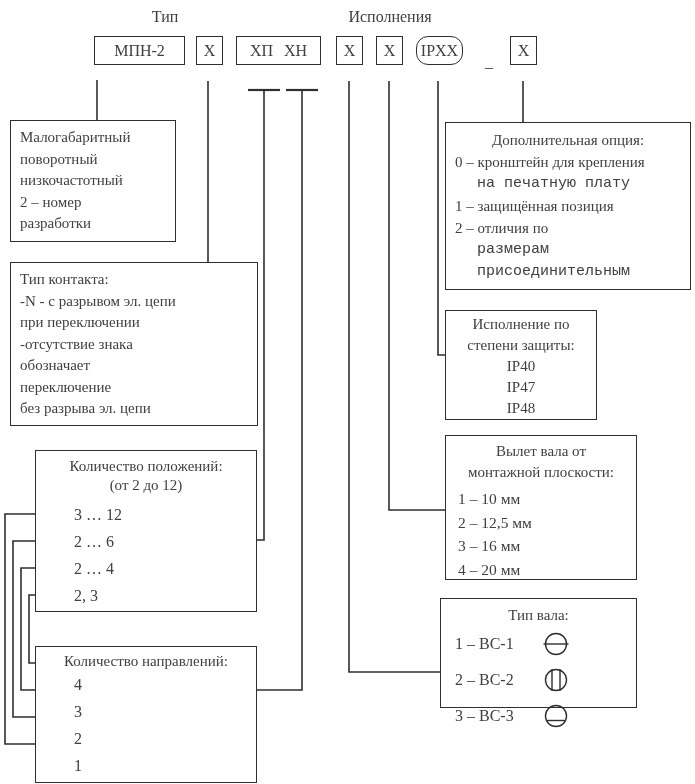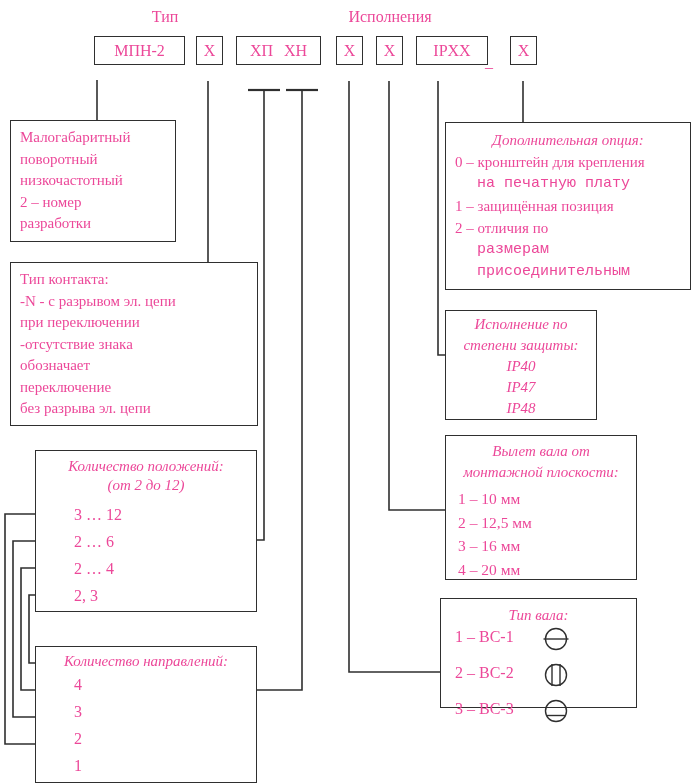--- a/index.html
+++ b/index.html
@@ -1,43 +1,43 @@
 <!DOCTYPE html>
 <html><head>
 <meta charset="utf-8">
 <style>
   html,body{margin:0;padding:0;background:#ffffff;}
   .canvas{
     position:relative;width:695px;height:784px;background:#ffffff;
-    font-family:"Liberation Serif","DejaVu Serif",serif;color:#ec4899;
+    font-family:"Liberation Serif","DejaVu Serif",serif;color:#404040;
     overflow:hidden;
   }
   .top-label{position:absolute;top:8px;font-size:16px;text-align:center;}
   .code-box{
     position:absolute;top:36px;height:29px;box-sizing:border-box;
     border:1.5px solid #2f2f2f;display:flex;align-items:center;justify-content:center;
     font-size:16px;background:#fff;
   }
   .code-sep{
     position:absolute;top:52px;height:29px;display:flex;align-items:center;justify-content:center;
     font-size:16px;
   }
   .box{
     position:absolute;box-sizing:border-box;border:1.5px solid #2f2f2f;background:#fff;
     font-size:15px;line-height:21.5px;
   }
   .box .pad{padding:6px 9px;}
-  .center{text-align:center;font-style:italic;}
+  .center{text-align:center;}
   .indent{padding-left:22px;font-family:Liberation Mono, monospace;}
   .list-items{padding-left:38px;font-size:16px;line-height:27px;}
   .pos-head{line-height:20px;padding-top:5px;}
   .pos-sub{line-height:19px;}
   .pos-items{margin-top:6px;}
   .dir-head{line-height:20px;padding-top:4px;}
-  .shaft-row{display:flex;height:36px;padding-left:14px;}
+  .shaft-row{display:flex;align-items:center;height:36px;padding-left:14px;}
   .shaft-row .lbl{width:88px;font-size:16px;}
   .shaft-title{line-height:22px;padding-top:5px;}
   .len-title{line-height:21px;padding-top:5px;}
   .len-items{padding:4px 0 0 12px;line-height:23.5px;font-size:15.5px;}
   .prot{line-height:21px;padding-top:3px;}
   svg.wires{position:absolute;left:0;top:0;}
   svg.wires path{stroke:#2f2f2f;stroke-width:1.6;fill:none;}
   svg.wires path.thick{stroke-width:2.2;}
   .shaft-icon svg{display:block;}
   .shaft-icon circle,.shaft-icon line{stroke:#2f2f2f;stroke-width:1.4;fill:none;}
@@ -65,21 +65,21 @@
   </svg>
 
   <div class="top-label" style="left:120px;width:90px;">Тип</div>
   <div class="top-label" style="left:315px;width:150px;">Исполнения</div>
 
   <div class="code-box" style="left:94px;width:91px;">МПН-2</div>
   <div class="code-box" style="left:196px;width:27px;">Х</div>
   <div class="code-box" style="left:236px;width:85px;word-spacing:7px;">ХП ХН</div>
   <div class="code-box" style="left:336px;width:27px;">Х</div>
   <div class="code-box" style="left:376px;width:27px;">Х</div>
-  <div class="code-box" style="left:416px;width:72px;">IPХХ</div>
+  <div class="code-box" style="left:416px;width:47px;border-radius:12px;">IPХХ</div>
   <div class="code-sep" style="left:470px;width:38px;">–</div>
   <div class="code-box" style="left:510px;width:27px;">Х</div>
 
   <div class="box" style="left:10px;top:120px;width:166px;height:122px;">
     <div class="pad">
       <div>Малогабаритный</div>
       <div>поворотный</div>
       <div>низкочастотный</div>
       <div>2 – номер</div>
       <div>разработки</div>

